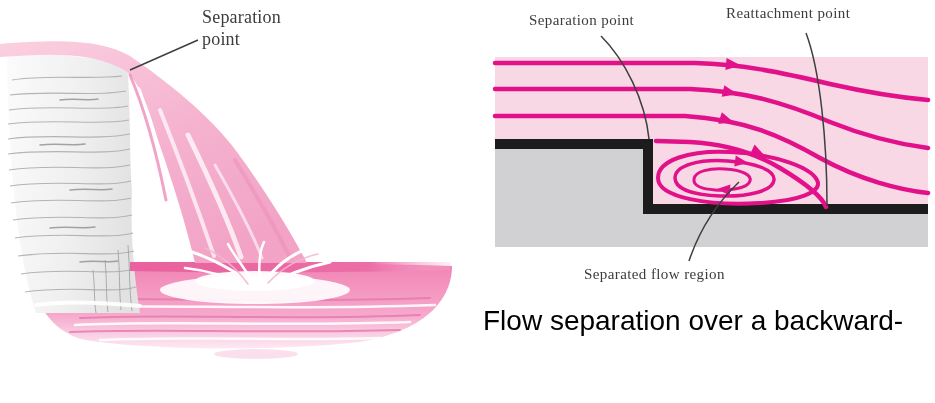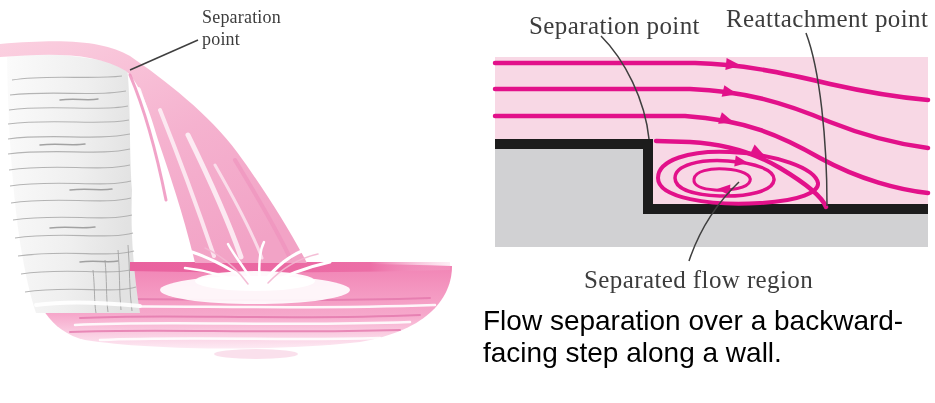--- a/index.html
+++ b/index.html
@@ -4,21 +4,21 @@
 <style>
   html,body{margin:0;padding:0;}
   body{
     width:935px;height:403px;position:relative;background:#ffffff;
     font-family:"Liberation Sans",sans-serif;overflow:hidden;
   }
   #canvas{position:absolute;left:0;top:0;width:935px;height:403px;}
   .overlay{position:absolute;left:0;top:0;width:935px;height:346px;pointer-events:none;}
   .serif-label{
     position:absolute;font-family:"Liberation Serif",serif;color:#3c3c3c;
-    font-size:25px;letter-spacing:.4px;white-space:nowrap;
+    font-size:15px;letter-spacing:.4px;white-space:nowrap;
   }
   .serif-label.small{font-size:18px;line-height:22px;letter-spacing:.2px;}
   .caption{
     position:absolute;font-family:"Liberation Sans",sans-serif;color:#000000;
     font-size:28px;line-height:32px;white-space:nowrap;
   }
 </style>
 </head>
 <body>
 
@@ -173,15 +173,14 @@
   <div class="serif-label small" style="left:202px;top:6px;">
     <div>Separation</div>
     <div>point</div>
   </div>
 
   <div class="serif-label" style="left:529px;top:12px;">Separation point</div>
   <div class="serif-label" style="left:726px;top:5px;">Reattachment point</div>
   <div class="serif-label" style="left:584px;top:266px;">Separated flow region</div>
   <div class="caption" style="left:483px;top:305px;">
     <div>Flow separation over a backward-</div>
-    <div>facing step along a wall.</div>
   </div>
 </div>
 
 </body></html>

